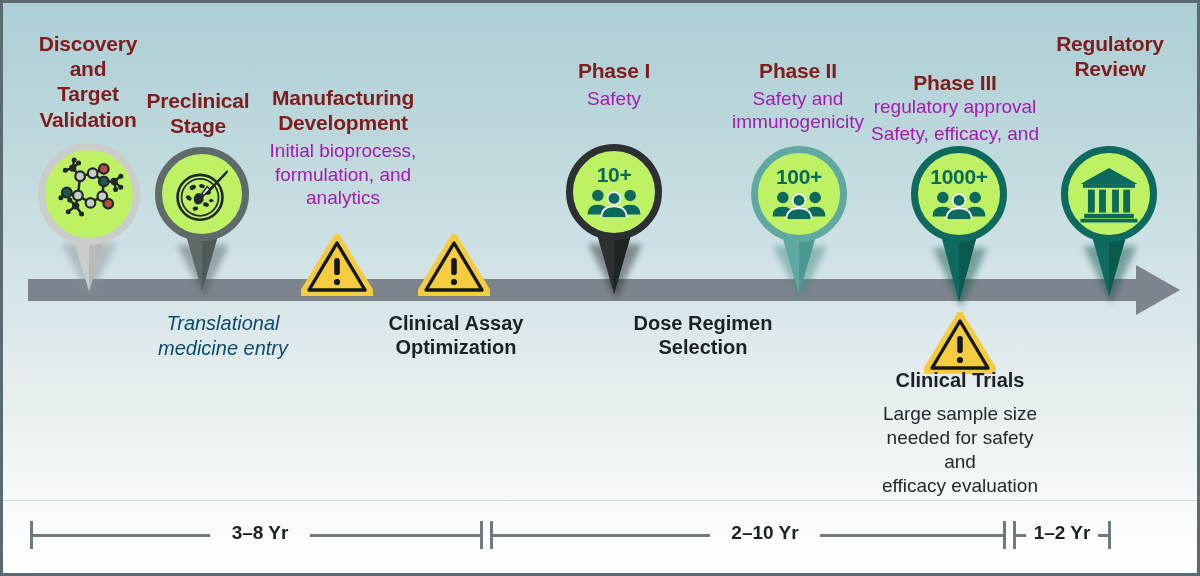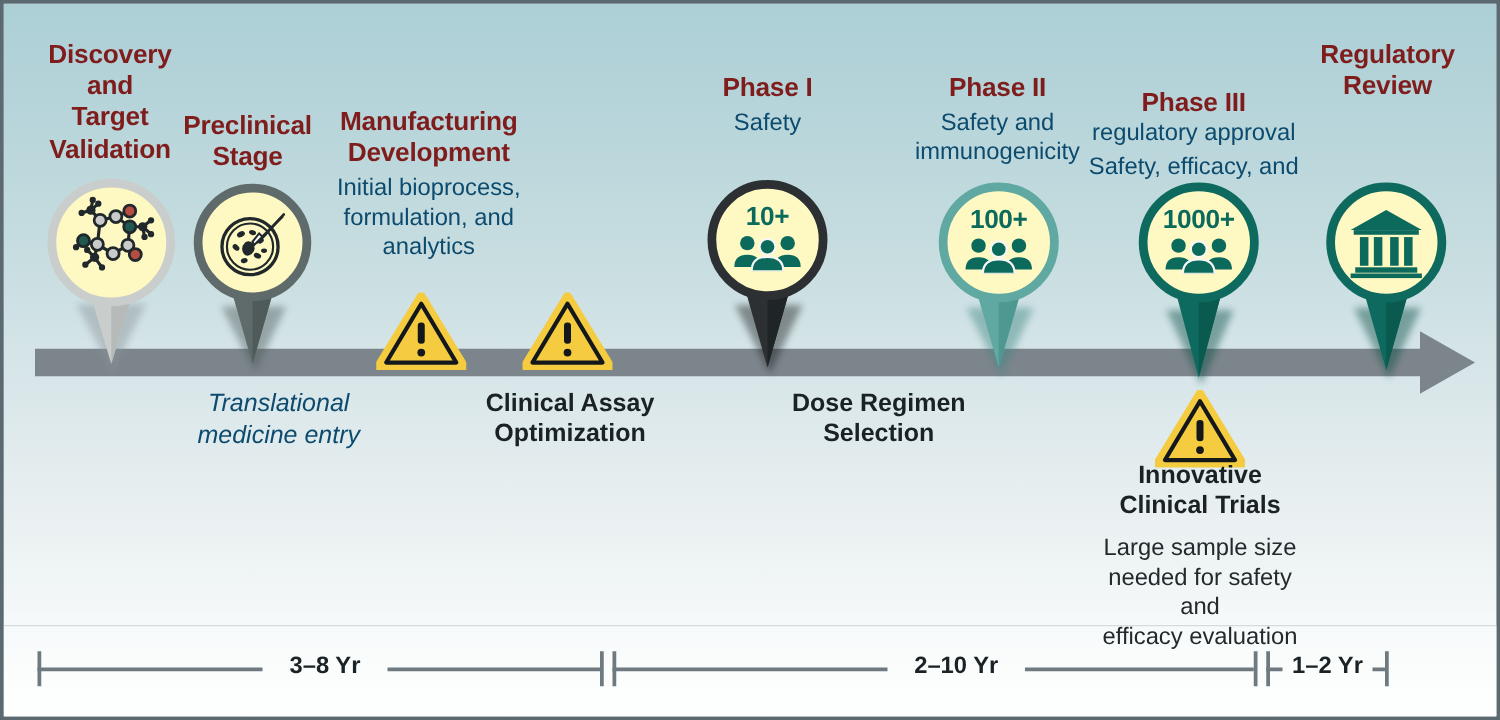--- a/index.html
+++ b/index.html
@@ -70,21 +70,21 @@
     border-bottom: 25px solid transparent;
     border-left: 44px solid #7c858b;
   }
 
   
   .pin { position: absolute; }
   .pin .head {
     position: absolute;
     left: 0; top: 0;
     border-radius: 50%;
-    background: #fef9c3;
+    background: #bef264;
     box-sizing: border-box;
     display: flex;
     align-items: center;
     justify-content: center;
     z-index: 3;
   }
   .pin .tail {
     position: absolute;
     z-index: 2;
   }
@@ -108,21 +108,21 @@
   }
   .hd {
     font-weight: bold;
     font-size: 21px;
     letter-spacing: -0.2px;
     color: #7f1d1d;
   }
   .sub {
     font-size: 19px;
     font-weight: normal;
-    color: #0c4a6e;
+    color: #a21caf;
     margin-top: 4px;
     line-height: 1.22;
   }
   .ital {
     font-style: italic;
     font-size: 20px;
     color: #0c4a6e;
     line-height: 1.25;
   }
   .bd {
@@ -437,21 +437,20 @@
   <div class="warn" style="left:921px; top:309px;">
     <svg width="72" height="62" viewBox="0 0 72 62">
       <path d="M36 3 L70 59 L2 59 Z" fill="#f5cc3f" stroke="#f5cc3f" stroke-width="7" stroke-linejoin="round"></path>
       <path d="M36 9 L64 56 L8 56 Z" fill="#f5cc3f" stroke="#14181a" stroke-width="3.4" stroke-linejoin="round"></path>
       <rect x="33.2" y="24" width="5.6" height="17" rx="2.6" fill="#14181a"></rect>
       <circle cx="36" cy="48" r="3.1" fill="#14181a"></circle>
     </svg>
   </div>
 
   <div class="tblock" style="left:867px; top:365px; width:180px;">
-    <div class="bd">Innovative</div>
     <div class="bd">Clinical Trials</div>
     <div class="plain" style="margin-top:10px;">Large sample size</div>
     <div class="plain" style="margin-top:0;">needed for safety and</div>
     <div class="plain" style="margin-top:0;">efficacy evaluation</div>
   </div>
 
   <div class="scale-tick" style="left:27px;"></div>
   <div class="scale-line" style="left:27px; width:180px;"></div>
   <div class="scale-label" style="left:207px; width:100px;">3–8 Yr</div>
   <div class="scale-line" style="left:307px; width:170px;"></div>

